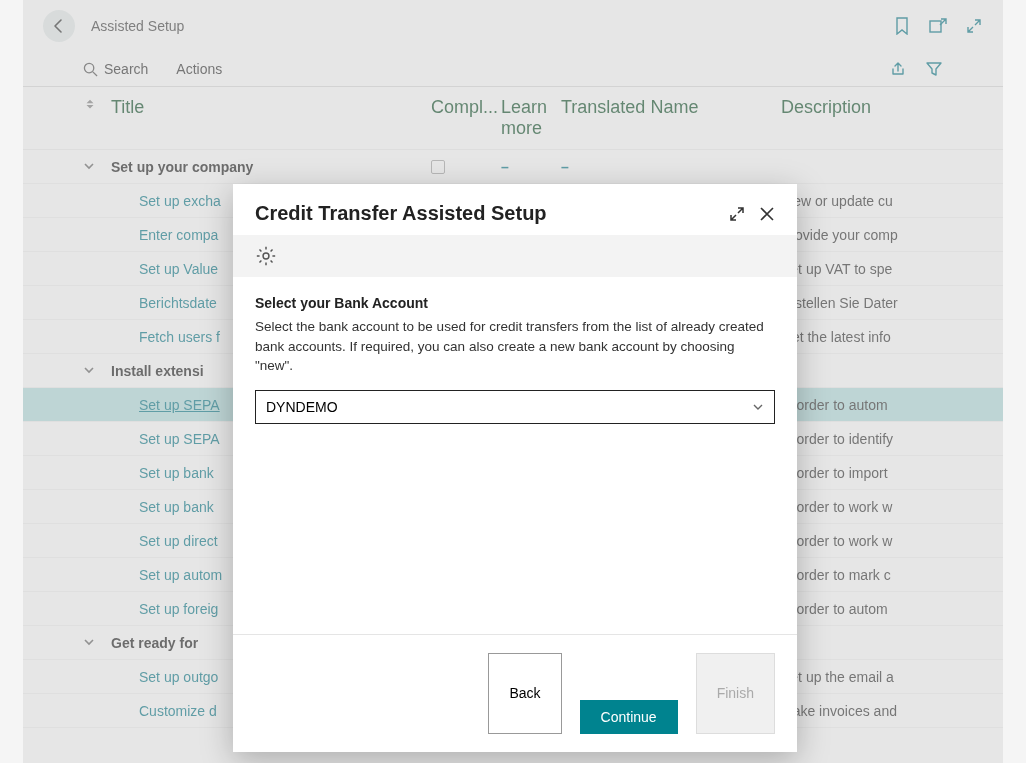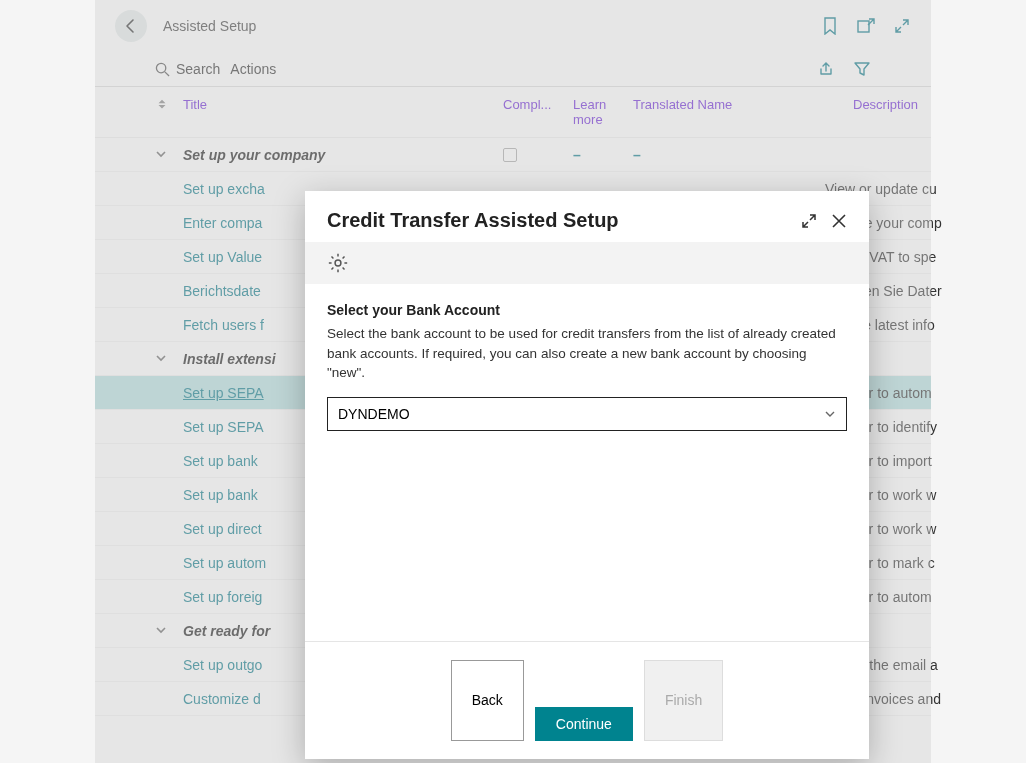--- a/index.html
+++ b/index.html
@@ -1,66 +1,66 @@
 <!DOCTYPE html>
 <html><head>
 <meta charset="utf-8">
 <style>
   * { box-sizing: border-box; margin: 0; padding: 0; font-family: "Segoe UI", Arial, sans-serif; }
   body { background: #f5f5f5; width: 1026px; height: 763px; overflow: hidden; position: relative; }
-  .page { background: #fff; width: 836px; margin: 0 auto; height: 100%; position: relative; }
+  .page { background: #fff; width: 980px; margin: 0 auto; height: 100%; position: relative; }
   .overlay { position: absolute; inset: 0; background: rgba(200,200,200,0.45); pointer-events: none; }
 
   
   .header { display: flex; align-items: center; padding: 10px 20px; font-size: 14px; color: #444; }
   .back-btn { width: 32px; height: 32px; border-radius: 50%; background: #e6ecec; display:flex; align-items:center; justify-content:center; margin-right: 16px; cursor:pointer;}
   .header-actions { margin-left: auto; display: flex; gap: 18px; color: #0078a0; }
   .header-actions .icon, .toolbar-right .icon { width:18px; height:18px; display:inline-flex; align-items:center; justify-content:center; cursor:pointer;}
 
   
   .toolbar { display:flex; align-items:center; padding: 8px 60px; border-bottom: 1px solid #ddd; font-size:14px; color:#333; }
-  .search-wrap { display:flex; align-items:center; gap:6px; margin-right: 10px; cursor:pointer;}
+  .search-wrap { display:flex; align-items:center; gap:6px; margin-right: 28px; cursor:pointer;}
   .toolbar-right { margin-left:auto; display:flex; gap:18px; color:#0078a0;}
   .actions-link { cursor:pointer; }
 
   
   .table { width: 100%; }
-  .thead { display:flex; padding: 10px 0 10px 60px; font-size: 13px; color:#6d28d9; border-bottom:1px solid #eee;}
+  .thead { display:flex; padding: 10px 0 10px 60px; font-size: 18px; color:#14532d; border-bottom:1px solid #eee;}
   .col-icon { width: 28px; }
   .col-title { flex: 0 0 320px; }
   .col-compl { flex: 0 0 70px; }
   .col-learn { flex: 0 0 60px; }
   .col-trans { flex: 0 0 220px; }
   .col-desc { flex: 1; }
 
   .row { display:flex; align-items:center; padding: 6px 0 6px 60px; font-size:14px; border-bottom: 1px solid #f2f2f2; min-height: 34px;}
-  .group-row .title { font-weight: 600; color:#222;font-style:italic; }
+  .group-row .title { font-weight: 600; color:#222; }
   .group-row .chev { color:#666; width:20px; display:inline-block;}
   .item-row .title-link { color: #0b7a8a; cursor:pointer; }
   .item-row .title-link.underline { text-decoration: underline; }
   .item-row .indent { width: 28px; display:inline-block; }
   .row .col-compl { display:flex; align-items:center;}
   .checkbox { width:14px; height:14px; border:1px solid #aaa; border-radius:2px; background:#fff;}
   .dash { color:#0b7a8a; font-weight:600; }
   .desc { color:#333; white-space: nowrap; overflow:hidden; }
   .row.selected { background: #b7e0e0; }
 
   
-  .modal { position:absolute; top: 191px; left: 210px; width: 564px; background:#fff; box-shadow: 0 8px 30px rgba(0,0,0,0.25); z-index: 10; }
+  .modal { position:absolute; top: 184px; left: 210px; width: 564px; background:#fff; box-shadow: 0 8px 30px rgba(0,0,0,0.25); z-index: 10; }
   .modal-header { display:flex; align-items:center; padding: 18px 22px 10px 22px; }
   .modal-title { font-size: 20px; font-weight: 600; color:#222; }
   .modal-hicons { margin-left:auto; display:flex; gap:14px; color:#333; }
   .modal-hicons .icon { cursor:pointer; }
   .modal-strip { background:#f3f3f3; padding: 10px 22px; }
   .modal-body { padding: 18px 22px 10px 22px; }
   .section-head { font-weight:700; font-size:14px; margin-bottom:6px; color:#222;}
   .section-desc { font-size:13.5px; color:#333; line-height:1.45; margin-bottom:14px;}
   .select { border:1px solid #222; padding:8px 42px 8px 10px; font-size:14px; position:relative; cursor:pointer;}
   .select .caret { position:absolute; right:10px; top:10px; color:#666;}
-  .modal-footer { border-top:1px solid #e5e5e5; padding: 18px 22px; display:flex; justify-content:center; gap:11px; margin-top: 200px;}
+  .modal-footer { border-top:1px solid #e5e5e5; padding: 18px 22px; display:flex; justify-content:flex-end; gap:18px; margin-top: 200px;}
   .btn { padding: 8px 20px; font-size:14px; border:1px solid #999; background:#fff; cursor:pointer;}
   .btn.primary { background:#00838f; color:#fff; border-color:#00838f;margin-top:47px;}
   .btn.disabled { background:#f0f0f0; color:#aaa; border-color:#ddd; cursor:default;}
   svg { display:block; }
 </style>
 </head>
 <body>
 
 <div class="page">
 

